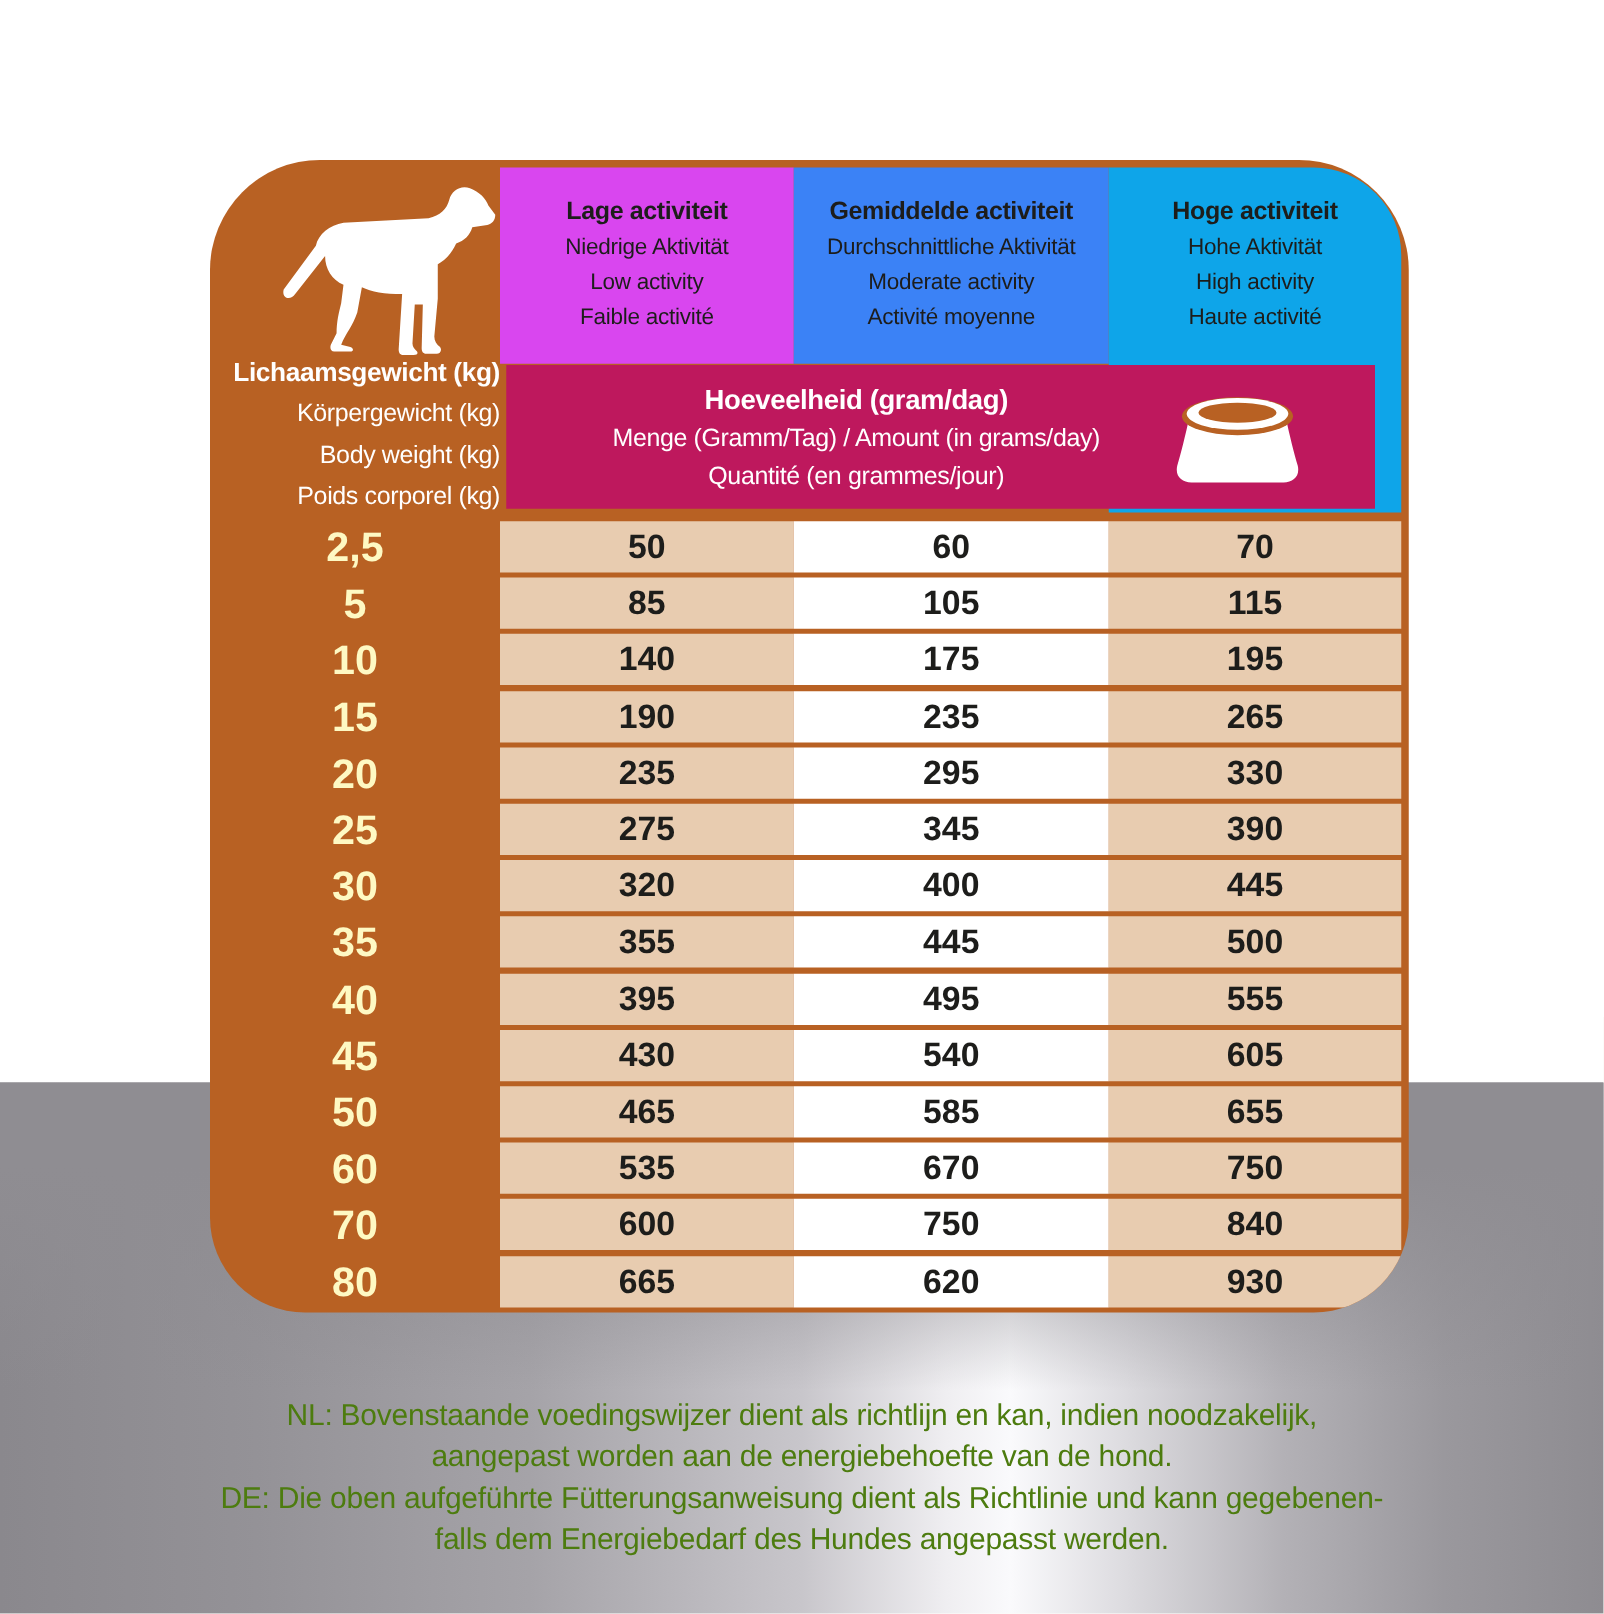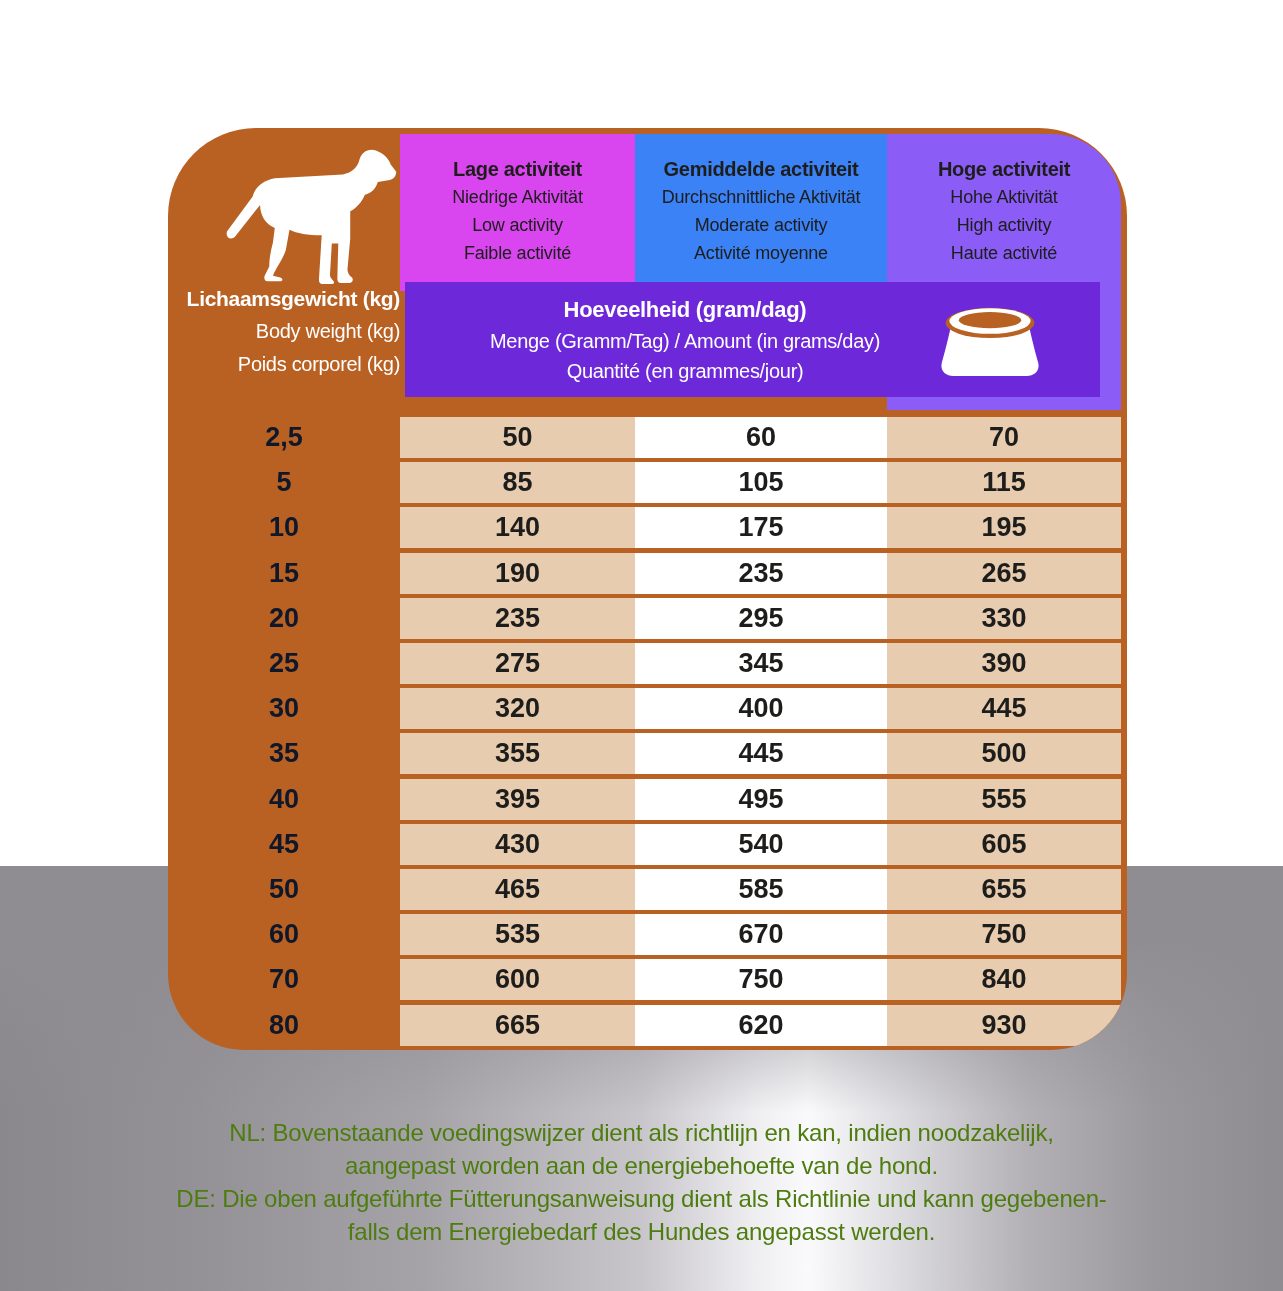--- a/index.html
+++ b/index.html
@@ -22,36 +22,36 @@
   }
   .dog-svg{position:absolute;left:42px;top:18px;width:205px;height:138px;}
   .weight-header{
     position:absolute;left:0;top:154px;width:232px;text-align:right;color:#ffffff;
   }
   .weight-header .wh-title{font-size:21px;font-weight:bold;line-height:33px;letter-spacing:-0.3px;}
   .weight-header .wh-sub{font-size:20px;line-height:33px;letter-spacing:-0.3px;}
   .hdr{position:absolute;top:6px;height:157px;text-align:center;color:#1d1d1b;}
   .hdr-a{left:232px;width:235px;background:#d946ef;}
   .hdr-b{left:467px;width:252px;background:#3b82f6;}
-  .hdr-c{left:719px;width:234px;height:276px;background:#8b5cf6;border-top-right-radius:70px;}
+  .hdr-c{left:719px;width:234px;height:276px;background:#0ea5e9;border-top-right-radius:70px;}
   .hdr-inner{padding-top:21px;}
   .hdr-title{font-size:20px;font-weight:bold;line-height:28px;letter-spacing:-0.3px;}
   .hdr-sub{font-size:18px;line-height:28px;letter-spacing:-0.2px;}
   .banner{
-    position:absolute;left:237px;top:154px;width:695px;height:115px;background:#6d28d9;color:#ffffff;
+    position:absolute;left:237px;top:164px;width:695px;height:115px;background:#be185d;color:#ffffff;
   }
   .banner-text{position:absolute;left:0;top:11px;width:560px;text-align:center;}
   .banner-title{font-size:22px;font-weight:bold;line-height:33px;letter-spacing:-0.3px;}
   .banner-sub{font-size:20px;line-height:30px;letter-spacing:-0.3px;}
   .bowl-svg{position:absolute;right:58px;top:17px;width:104px;height:82px;}
   .rows{position:absolute;left:0;top:0;width:959px;height:922px;}
   .trow{position:absolute;left:0;width:959px;height:41px;}
   .wnum{
     position:absolute;left:0;top:0;width:232px;height:41px;line-height:41px;text-align:center;
-    color:#0f172a;font-weight:bold;font-size:27px;
+    color:#fef9c3;font-weight:bold;font-size:33px;
   }
   .cell{
     position:absolute;top:0;height:41px;line-height:41px;text-align:center;
     font-weight:bold;font-size:27px;color:#1d1d1b;
   }
   .c0{left:232px;width:235px;background:#E8CCB0;}
   .c1{left:467px;width:252px;background:#ffffff;}
   .c2{left:719px;width:234px;background:#E8CCB0;}
   .trow.last .c2{border-bottom-right-radius:58px;}
   .footer{
@@ -75,20 +75,21 @@
         C129 149 128 150 125 150 L116 150 C113 150 112 148 112 145 L115 97
         C100 97 88 95 80 91 L76 113 C72 125 66 131 62 141 L70 143 C73 144 73 147 70 147
         L56 147 C53 147 52 144 53 141 L58 131 C58 121 60 113 62 105 L64 89
         C54 85 48 75 48 64 L22 97 C18 103 10 101 12 93 L40 55
         C42 45 52 37 64 35 L138 31 C148 29 154 23 156 15 C158 7 166 2 174 5
         C182 8 188 14 190 20 L196 28 Z"></path>
     </svg>
 
     <div class="weight-header">
       <div class="wh-title">Lichaamsgewicht (kg)</div>
+      <div class="wh-sub">Körpergewicht (kg)</div>
       <div class="wh-sub">Body weight (kg)</div>
       <div class="wh-sub">Poids corporel (kg)</div>
     </div>
 
     <div class="hdr hdr-a">
       <div class="hdr-inner">
         <div class="hdr-title">Lage activiteit</div>
         <div class="hdr-sub">Niedrige Aktivität</div>
         <div class="hdr-sub">Low activity</div>
         <div class="hdr-sub">Faible activité</div>

